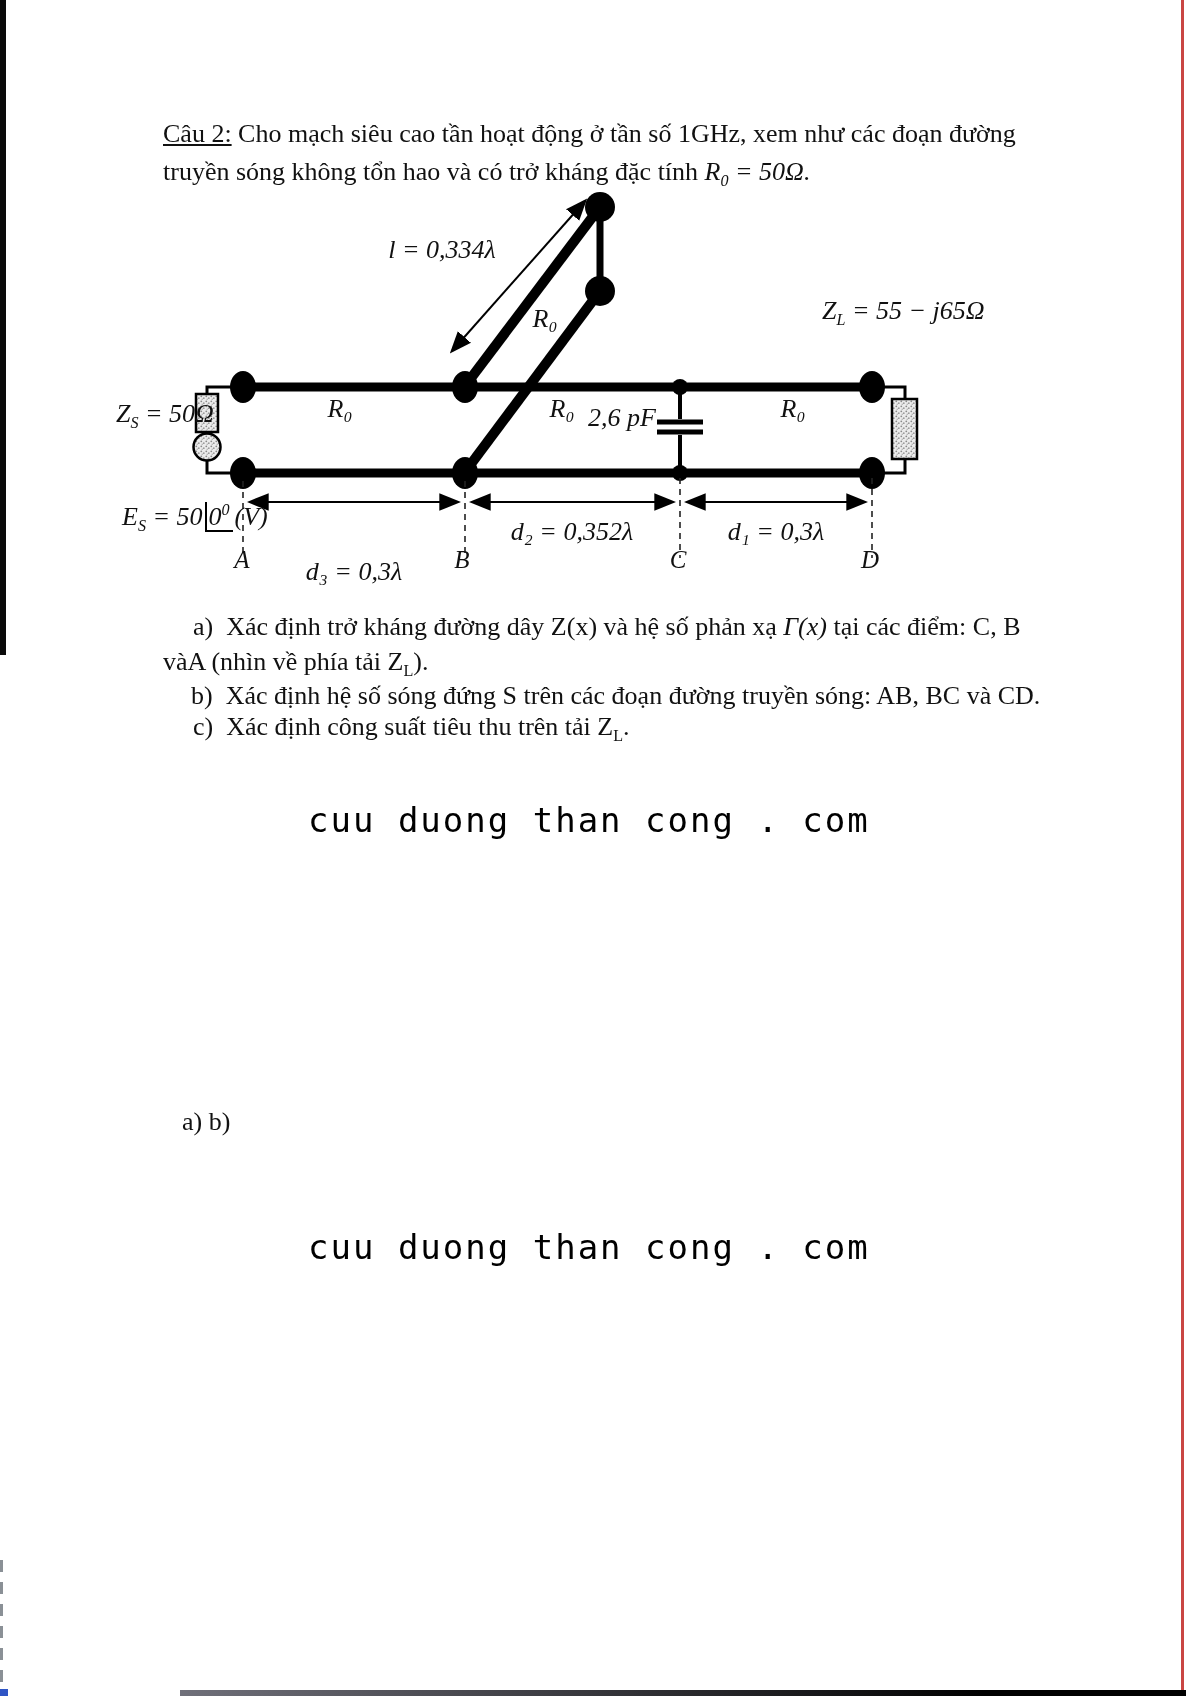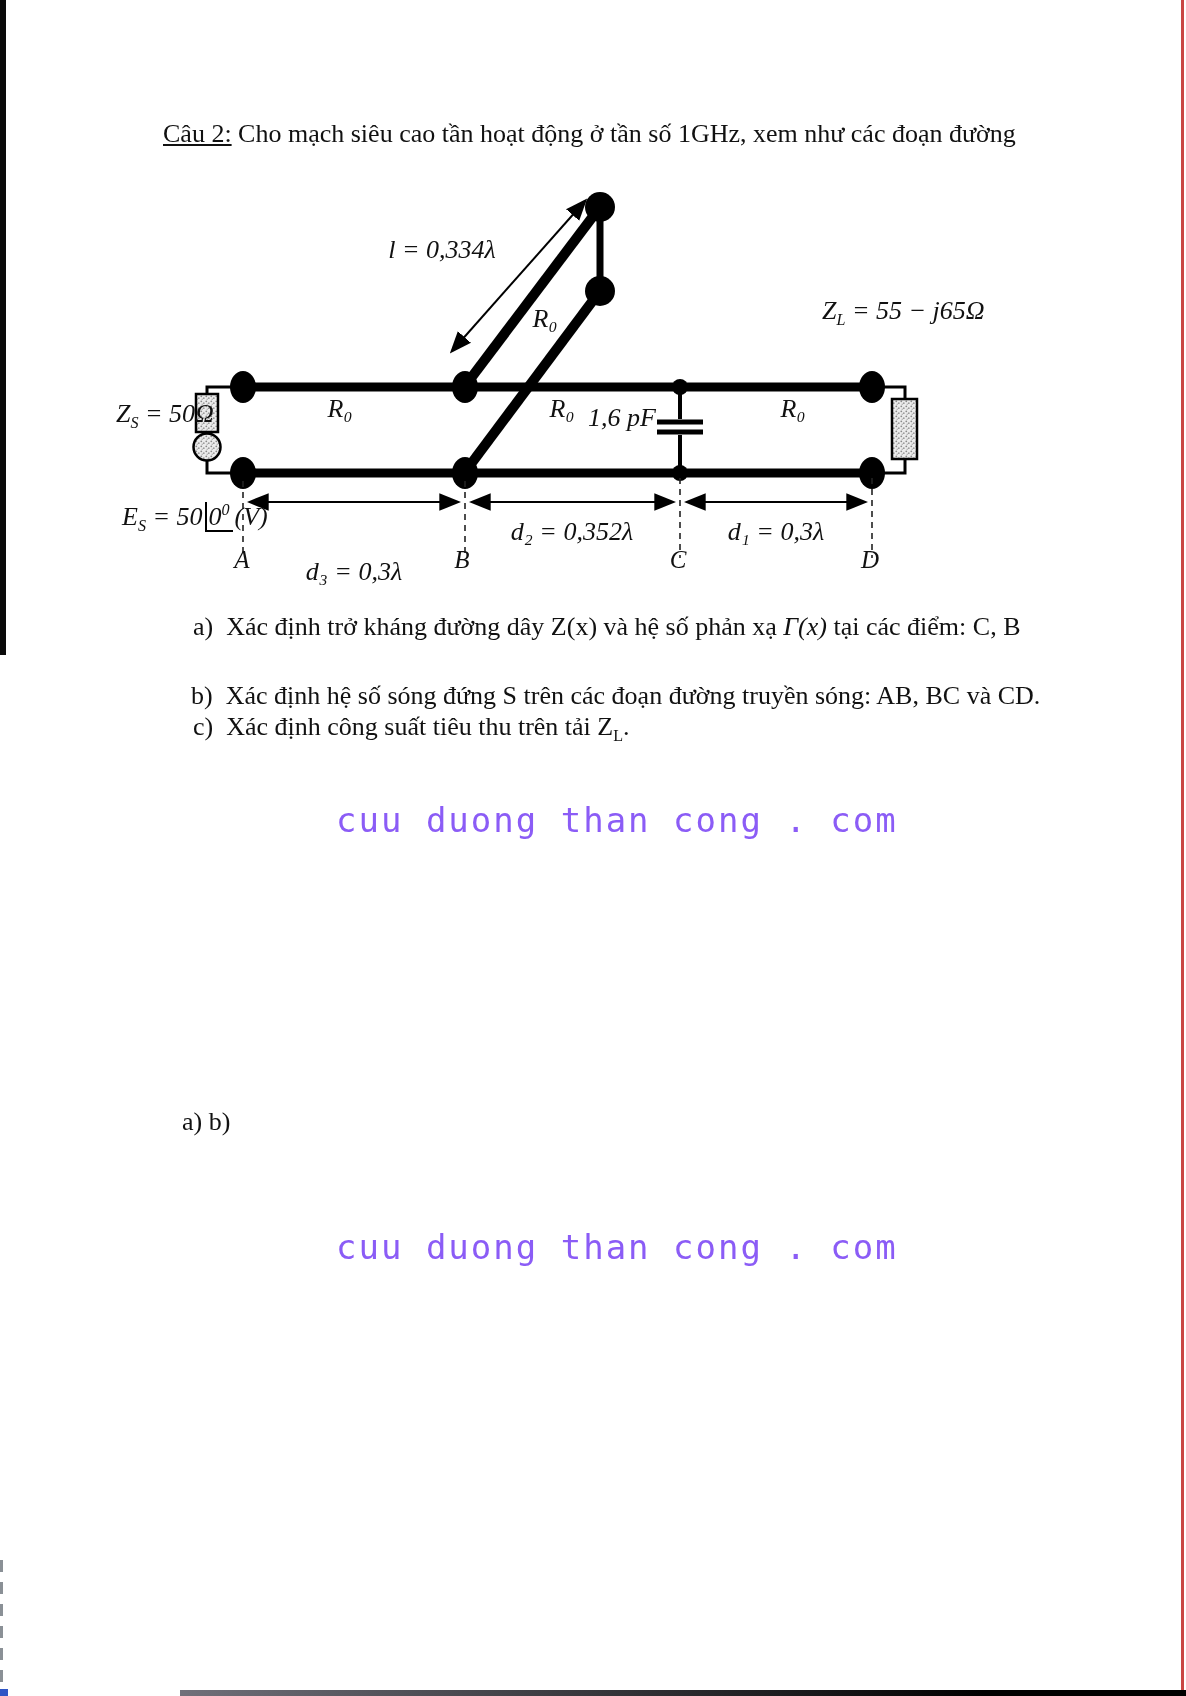--- a/index.html
+++ b/index.html
@@ -8,21 +8,21 @@
   .t{position:absolute;white-space:nowrap;font-size:26px;line-height:1.25;}
   .math{font-style:italic;}
   .ctr{transform:translateX(-50%);}
   .bold{font-weight:normal;}
   .ul{text-decoration:underline;}
   sub{font-size:62%;}
   sup{font-size:62%;}
   .ang{display:inline-block;border-left:2px solid #000;border-bottom:2px solid #000;
        padding:0 3px 0 2px;margin:8px 2px;line-height:1;}
   .wm{position:absolute;font-family:"DejaVu Sans Mono",monospace;font-size:34px;
-      letter-spacing:2px;color:#8b5cf6;margin-left:28px;}
+      letter-spacing:2px;color:#000000;}
   .edge-black{position:absolute;left:0;top:0;width:6px;height:655px;background:#0a0a0a;}
   .edge-left-low{position:absolute;left:0;top:1560px;width:3px;height:136px;
       background:repeating-linear-gradient(to bottom,#8a9096 0 12px,transparent 12px 22px);}
   .edge-right-red{position:absolute;left:1181px;top:0;width:3px;height:1696px;background:#c94643;}
   .bottom-bar{position:absolute;left:180px;top:1690px;width:1006px;height:6px;
       background:linear-gradient(to right,#70707a,#2a2a2e 50%,#000 80%);}
   .bottom-blue{position:absolute;left:0;top:1689px;width:8px;height:7px;background:#2f55c5;}
   svg{position:absolute;left:0;top:0;}
 </style>
 </head>
@@ -83,53 +83,59 @@
     <line x1="872" y1="478" x2="872" y2="558" stroke="#222" stroke-width="1.6" stroke-dasharray="6 5"></line>
 
     <line x1="250" y1="502" x2="458" y2="502" stroke="#000" stroke-width="2" marker-start="url(#ah)" marker-end="url(#ah)"></line>
     <line x1="472" y1="502" x2="673" y2="502" stroke="#000" stroke-width="2" marker-start="url(#ah)" marker-end="url(#ah)"></line>
     <line x1="687" y1="502" x2="865" y2="502" stroke="#000" stroke-width="2" marker-start="url(#ah)" marker-end="url(#ah)"></line>
   </svg>
 
   <div class="t" style="left:163px;top:118px;">
     <span class="bold ul">Câu 2:</span><span> Cho mạch siêu cao tần hoạt động ở tần số 1GHz, xem như các đoạn đường</span>
   </div>
+  <div class="t" style="left:163px;top:156px;">
+    <span>truyền sóng không tổn hao và có trở kháng đặc tính </span><span class="math"><span>R</span><sub>0</sub><span> = 50Ω.</span></span>
+  </div>
 
   <div class="t math ctr" style="left:442px;top:234px;">l = 0,334λ</div>
   <div class="t math ctr" style="left:545px;top:303px;">R₀</div>
 
   <div class="t math" style="left:822px;top:295px;">
     <span>Z</span><sub>L</sub><span> = 55 − j65Ω</span>
   </div>
 
   <div class="t math" style="left:116px;top:398px;">
     <span>Z</span><sub>S</sub><span> = 50Ω</span>
   </div>
 
   <div class="t math" style="left:122px;top:494px;">
     <span>E</span><sub>S</sub><span> = 50</span><span class="ang"><span>0</span><sup>0</sup></span><span>(V)</span>
   </div>
 
   <div class="t math ctr" style="left:340px;top:393px;">R₀</div>
   <div class="t math ctr" style="left:562px;top:393px;">R₀</div>
   <div class="t math ctr" style="left:793px;top:393px;">R₀</div>
-  <div class="t math" style="left:588px;top:402px;">1,6 pF</div>
+  <div class="t math" style="left:588px;top:402px;">2,6 pF</div>
 
   <div class="t math ctr" style="left:354px;top:516px;margin-top:40px;">d₃ = 0,3λ</div>
   <div class="t math ctr" style="left:572px;top:516px;">d₂ = 0,352λ</div>
   <div class="t math ctr" style="left:776px;top:516px;">d₁ = 0,3λ</div>
 
   <div class="t math ctr" style="left:242px;top:544px;font-size:25px;">A</div>
   <div class="t math ctr" style="left:462px;top:544px;font-size:25px;">B</div>
   <div class="t math ctr" style="left:678px;top:544px;font-size:25px;">C</div>
   <div class="t math ctr" style="left:870px;top:544px;font-size:25px;">D</div>
 
   <div class="t" style="left:193px;top:611px;">
     <span>a)</span>&nbsp;
     <span>Xác định trở kháng đường dây Z(x) và hệ số phản xạ </span><span class="math">Γ(x)</span><span> tại các điểm: C, B</span>
+  </div>
+  <div class="t" style="left:163px;top:646px;">
+    <span>vàA  (nhìn về phía tải Z</span><sub>L</sub><span>).</span>
   </div>
   <div class="t" style="left:191px;top:680px;text-align:right;">
     <span>b)</span>&nbsp;
     <span>Xác định hệ số sóng đứng S trên các đoạn đường truyền sóng: AB, BC và CD.</span>
   </div>
   <div class="t" style="left:193px;top:711px;">
     <span>c)</span>&nbsp;
     <span>Xác định công suất tiêu thu trên tải Z</span><sub>L</sub><span>.</span>
   </div>
 

